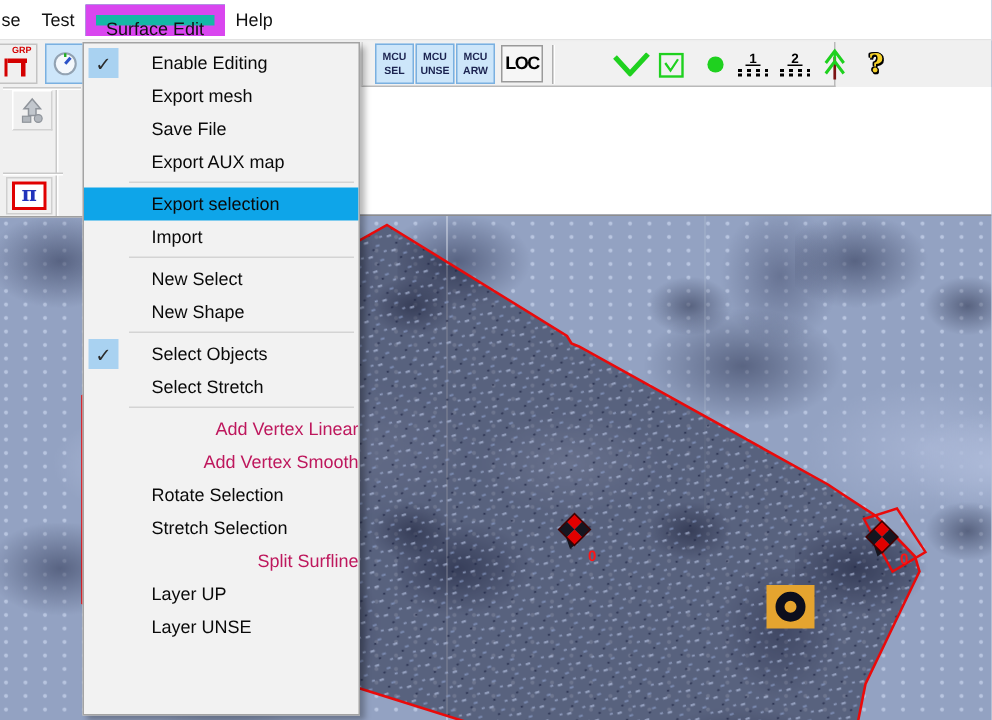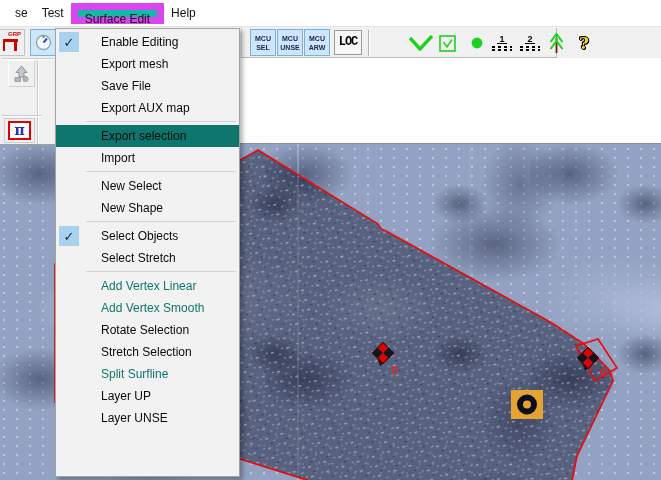--- a/index.html
+++ b/index.html
@@ -11,40 +11,40 @@
     -webkit-font-smoothing:antialiased;
   }
 
   
   .menubar {
     position:absolute; left:0; top:0; width:661px; height:27px;
     background:#ffffff; border-bottom:1px solid #e3e3e3;
     display:flex; align-items:center; font-size:12px; color:#111;
   }
   .mb-item { height:21px; line-height:21px; padding:0 7px; margin-top:1px; white-space:nowrap; }
-  .mb-item:first-child { padding-left:15px; }
+  .mb-item:first-child { padding-left:1px; }
   .mb-item.active { background:#14b8a6; border:7px solid #d946ef; line-height:19px; }
 
   
   .toolbar-main {
     position:absolute; left:241px; top:28px; width:316px; height:30px;
     background:#f1f1f1; border-right:1px solid #b9b9b9; border-bottom:1px solid #b9b9b9;
     border-left:1px solid #d7d7d7;
   }
   .mcu-group { position:absolute; left:8px; top:1px; display:flex; gap:1px; }
   .mcu-btn {
     width:26px; height:27px; background:#cde6fa; border:1px solid #7ab0e0;
     font-size:7px; font-weight:bold; color:#1b2350; text-align:center;
     line-height:9px; padding-top:4px; white-space:pre-line;
   }
   .loc-btn {
     position:absolute; left:92px; top:2px; width:28px; height:25px;
     border:1px solid #9a9a9a; background:#f6f6f6; color:#000;
     font-size:12px; font-weight:bold; text-align:center; line-height:23px;
-    font-family:Liberation Mono, monospace; letter-spacing:-1px;
+    font-family:Liberation Sans, sans-serif; letter-spacing:-1px;
   }
   .tb-sep { position:absolute; left:126px; top:2px; width:1px; height:26px; background:#b0b0b0; box-shadow:1px 0 0 #fff; }
   .tb-ico { position:absolute; top:0; height:30px; display:flex; align-items:center; justify-content:center; }
   .layer-ico { width:22px; font-size:9px; color:#000; text-align:center; }
   .layer-ico .num { display:block; font-weight:bold; font-size:9px; line-height:8px; border-bottom:1px solid #000; width:10px; margin:0 auto 2px; }
   .layer-ico .dash { display:block; height:2px; margin:1px 1px 0; background:repeating-linear-gradient(90deg,#000 0 3px,transparent 3px 6px); }
   .help-ico {
     font-size:17px; font-weight:bold; color:#f7d22a; line-height:22px;
     text-shadow:-1px 0 #000, 1px 0 #000, 0 -1px #000, 0 1px #000, 1px 1px #000, -1px -1px #000;
     font-family:"DejaVu Serif", serif;
@@ -109,22 +109,22 @@
   .dropdown {
     position:absolute; left:55px; top:28px; width:185px; height:449px;
     background:#f2f2f2; border:1px solid #a3a3a3;
     box-shadow:3px 3px 4px rgba(0,0,0,.28);
     z-index:10; padding-top:2px; overflow:hidden;
   }
   .menu-item {
     position:relative; height:22px; display:flex; align-items:center;
     padding-left:45px; font-size:12px; color:#0a0a0a; white-space:nowrap;
   }
-  .menu-item.hl { background:#0f766e;text-align:center; }
-  .menu-item.disabled { color:#0f766e; }
+  .menu-item.hl { background:#0ea5e9;text-align:center; }
+  .menu-item.disabled { color:#be185d;justify-content:flex-end; }
   .menu-check {
     position:absolute; left:3px; top:1px; width:20px; height:20px;
     background:#a9d2f1; color:#2b2b2b; font-size:13px;
     display:flex; align-items:center; justify-content:center;
   }
   .menu-sep { height:1px; background:#d4d4d4; margin:2px 3px 3px 30px; }
 </style>
 </head>
 <body>
 

